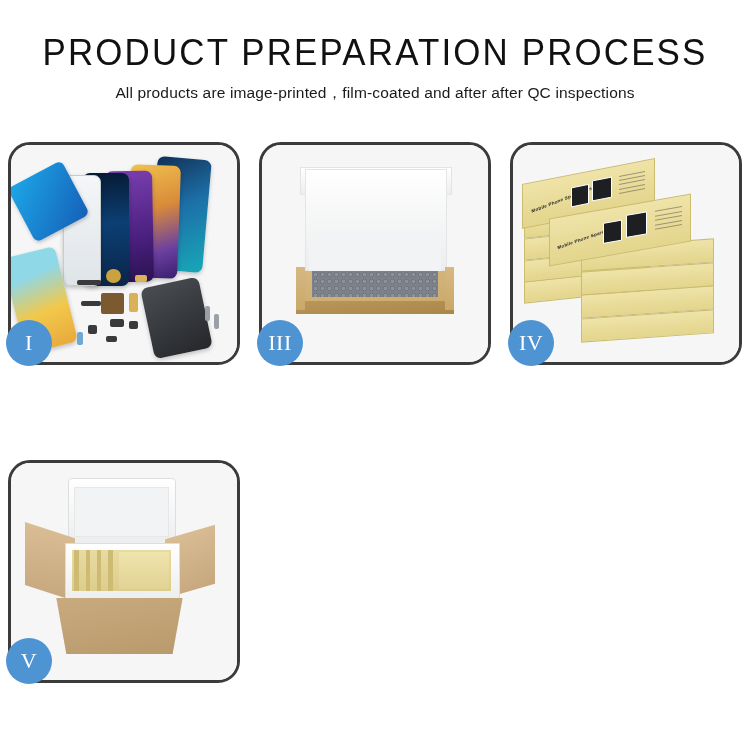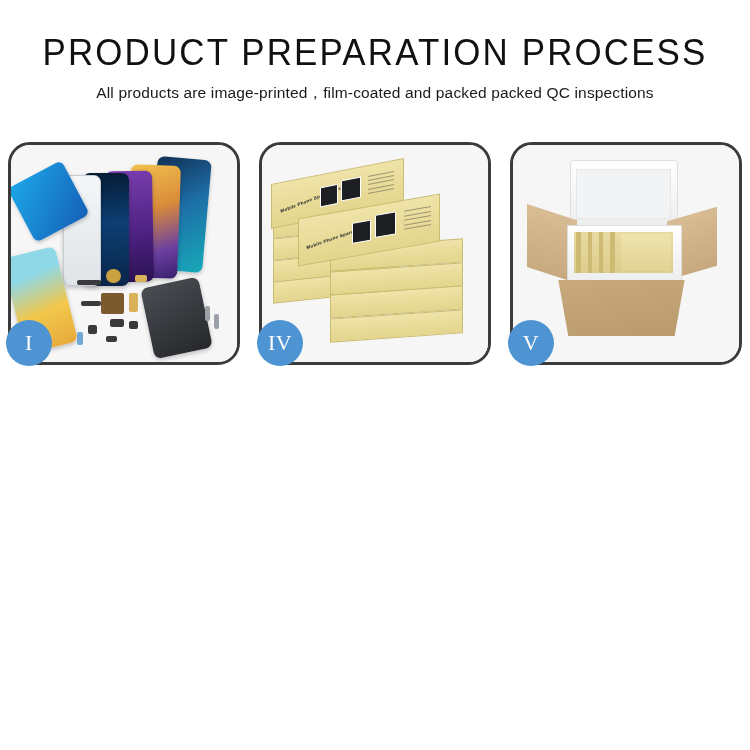--- a/index.html
+++ b/index.html
@@ -83,21 +83,21 @@
     font-weight:700;letter-spacing:.2px;
   }
   .screenchip{position:absolute;background:#1d1f22;border:1px solid #ffffff;border-radius:1px;}
   .specline{position:absolute;height:1px;background:#5d5849;opacity:.55;}
 </style>
 </head>
 <body>
 
 <div class="header">
   <div class="title">PRODUCT PREPARATION PROCESS</div>
-  <div class="subtitle">All products are image-printed，film-coated and packed packed QC inspections</div>
+  <div class="subtitle">All products are image-printed，film-coated and after after QC inspections</div>
 </div>
 
 <div class="grid">
 
   <div class="panel">
     <div class="panel-inner">
       <div class="sc">
 
         <div class="ph" style="left:63%;top:6%;width:24%;height:52%;background:linear-gradient(150deg,#0f2a4a,#18track);background:linear-gradient(150deg,#113055,#1d6fa8 45%,#17a9b8);transform:rotate(5deg);"></div>
         <div class="ph" style="left:52%;top:9%;width:22%;height:52%;background:linear-gradient(160deg,#f2c14e,#d98b3a 40%,#6b3fa0 75%,#3a1f6e);transform:rotate(2deg);"></div>
@@ -123,20 +123,37 @@
         <div class="pt" style="left:29%;top:86%;width:3%;height:6%;background:#6fa8d4;"></div>
         <div class="pt" style="left:42%;top:88%;width:5%;height:3%;"></div>
         <div class="pt" style="left:86%;top:74%;width:2%;height:7%;background:#9aa0a6;"></div>
         <div class="pt" style="left:90%;top:78%;width:2%;height:7%;background:#9aa0a6;"></div>
       </div>
     </div>
     <div class="badge">I</div>
   </div>
 
 
+  <div class="panel">
+    <div class="panel-inner">
+      <div class="sc">
+
+        <div class="whitebox" style="position:absolute;left:17%;top:10%;width:66%;height:12%;border:1px solid #e2e3e4;"></div>
+        <div class="whitebox" style="position:absolute;left:19%;top:11%;width:62%;height:46%;border:1px solid #e4e5e6;"></div>
+        <div class="foam" style="position:absolute;left:21%;top:40%;width:58%;height:22%;"></div>
+
+        <div class="kraft" style="position:absolute;left:15%;top:58%;width:70%;height:18%;border-radius:1px;"></div>
+        <div class="kraft-d" style="position:absolute;left:15%;top:72%;width:70%;height:6%;"></div>
+        <div class="gravel" style="position:absolute;left:22%;top:58%;width:56%;height:12%;"></div>
+        <div class="kraft" style="position:absolute;left:15%;top:56%;width:4%;height:20%;"></div>
+        <div class="kraft" style="position:absolute;left:81%;top:56%;width:4%;height:20%;"></div>
+      </div>
+    </div>
+    <div class="badge">III</div>
+  </div>
 
   <div class="panel">
     <div class="panel-inner">
       <div class="sc">
 
         <div class="yellowbox" style="position:absolute;left:5%;top:30%;width:55%;height:9%;transform:skewY(-6deg);"></div>
         <div class="yellowbox" style="position:absolute;left:5%;top:40%;width:55%;height:9%;transform:skewY(-6deg);"></div>
         <div class="yellowbox" style="position:absolute;left:5%;top:50%;width:55%;height:9%;transform:skewY(-6deg);"></div>
         <div class="yellowbox" style="position:absolute;left:5%;top:60%;width:55%;height:9%;transform:skewY(-6deg);"></div>
 

